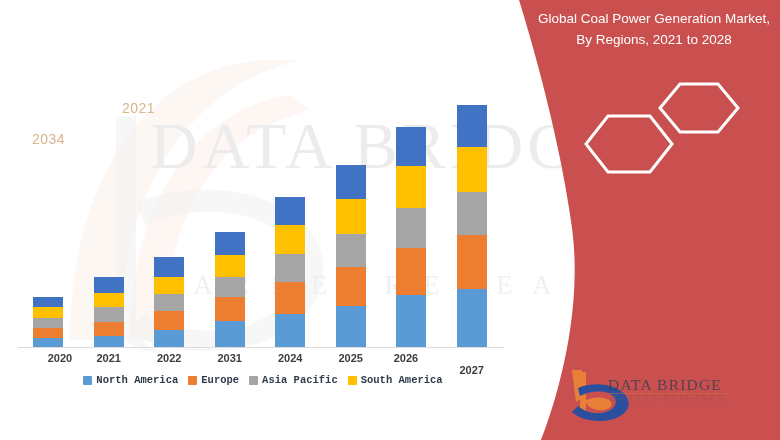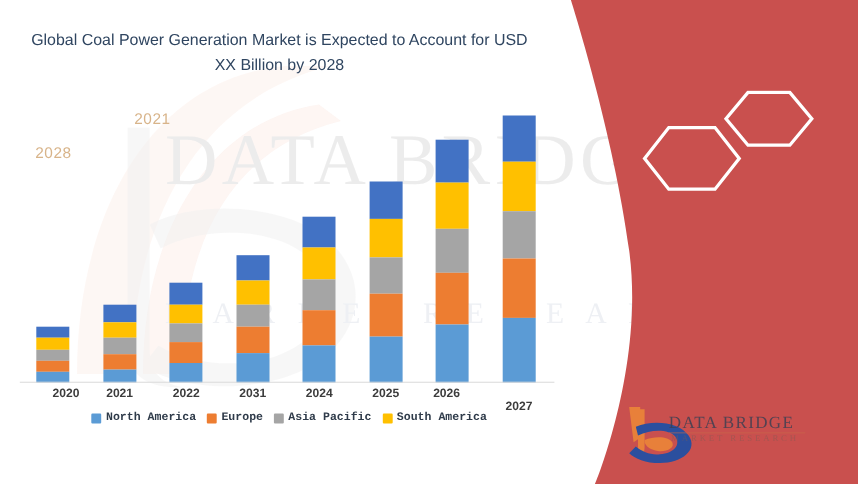--- a/index.html
+++ b/index.html
@@ -106,21 +106,20 @@
   </svg>
 
   <svg class="wm wm-b" viewBox="0 0 330 250">
     <path d="M58 8 L58 210 C58 232 76 244 100 244 L108 244 C86 240 78 228 78 208 L78 8 Z" fill="#f1f1f1"></path>
     <path d="M78 96 C120 74, 200 76, 240 110 C286 150, 268 216, 198 236 C150 250, 96 242, 72 224 L86 206 C112 222, 156 228, 192 216 C244 198, 254 152, 220 124 C188 98, 126 98, 88 118 Z" fill="#f1f1f1"></path>
   </svg>
 
   <div class="wm wm-text">DATA BRIDGE</div>
   <div class="wm wm-text2">M A R K E T  R E S E A R C H</div>
 
-  <div class="chart-title">Global Coal Power Generation Market is Expected to Account for USD XX Billion by 2028</div>
 
   <div class="plot" id="plot">
       <div class="bargroup" style="left: 15.25px; width: 30px; height: 51.5077px;">
         <div class="seg" style="height: 18.5185%; background: rgb(91, 155, 213);"></div>
         <div class="seg" style="height: 20.3704%; background: rgb(237, 125, 49);"></div>
         <div class="seg" style="height: 20.3704%; background: rgb(165, 165, 165);"></div>
         <div class="seg" style="height: 20.3704%; background: rgb(255, 192, 0);"></div>
         <div class="seg" style="height: 20.3704%; background: rgb(66, 114, 196);"></div>
       </div>
       <div class="bargroup" style="left: 75.75px; width: 30px; height: 70.5846px;">
@@ -201,26 +200,27 @@
       <div class="lg-item">
         <span class="lg-swatch" style="background: rgb(255, 192, 0);"></span>
         <span>South America</span>
       </div>
     </div>
 
   <svg class="redpanel" viewBox="0 0 780 440" preserveAspectRatio="none">
     <path d="M519 0 L780 0 L780 440 L541 440 C541 440 586 332 572 228 C558 122 519 0 519 0 Z" fill="#C9504E"></path>
   </svg>
 
+  <div class="rp-title">Global Coal Power Generation Market, By Regions, 2021 to 2028</div>
 
   <svg class="hexwrap" viewBox="0 0 200 92">
     <polygon points="120,2 158,2 178,26 158,50 120,50 100,26" fill="none" stroke="#ffffff" stroke-width="3"></polygon>
     <polygon points="48,34 90,34 112,62 90,90 48,90 26,62" fill="none" stroke="#ffffff" stroke-width="3"></polygon>
   </svg>
-  <div class="hexlabel hex-2028-lab">2028</div>
+  <div class="hexlabel hex-2028-lab">2034</div>
   <div class="hexlabel hex-2021-lab">2021</div>
 
 
   <div class="logo">
     <svg viewBox="0 0 200 56" style="position:absolute;left:0;top:0;width:200px;height:56px;">
       <path d="M14 4 L24 4 L24 40 C24 46 28 48 34 48 L36 48 C27 47 30 44 30 38 L30 4 Z" fill="#E8803A"></path>
       <path d="M16 2 L26 2 L26 30 L20 34 Z" fill="#E8803A"></path>
       <path d="M22 20 C38 13, 62 16, 70 28 C79 41, 64 53, 44 53 C31 53, 21 49, 16 44 L22 38 C28 43, 36 46, 44 45 C57 44, 63 36, 58 29 C52 22, 36 22, 24 28 Z" fill="#2B4F9E"></path>
       <path d="M30 32 C40 28, 52 29, 55 34 C58 39, 50 43, 42 42 C36 41, 31 38, 30 34 Z" fill="#E8803A"></path>
     </svg>

